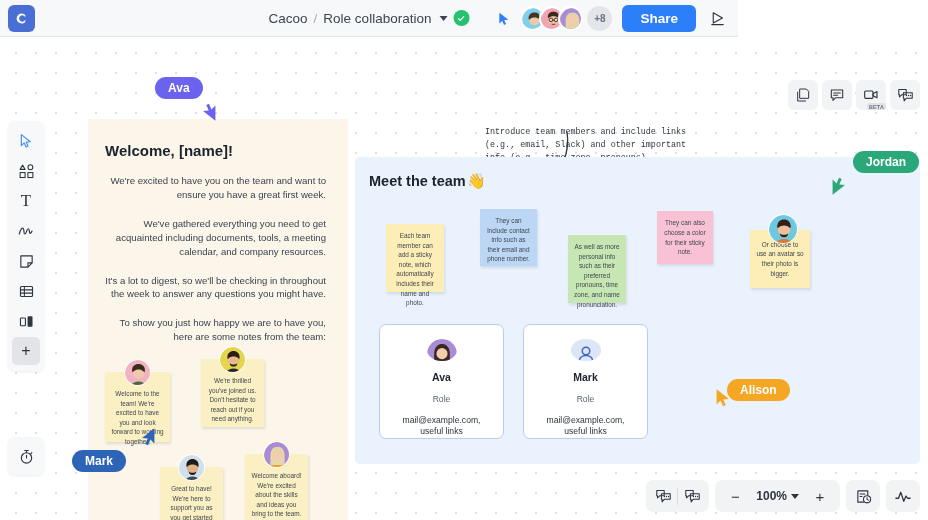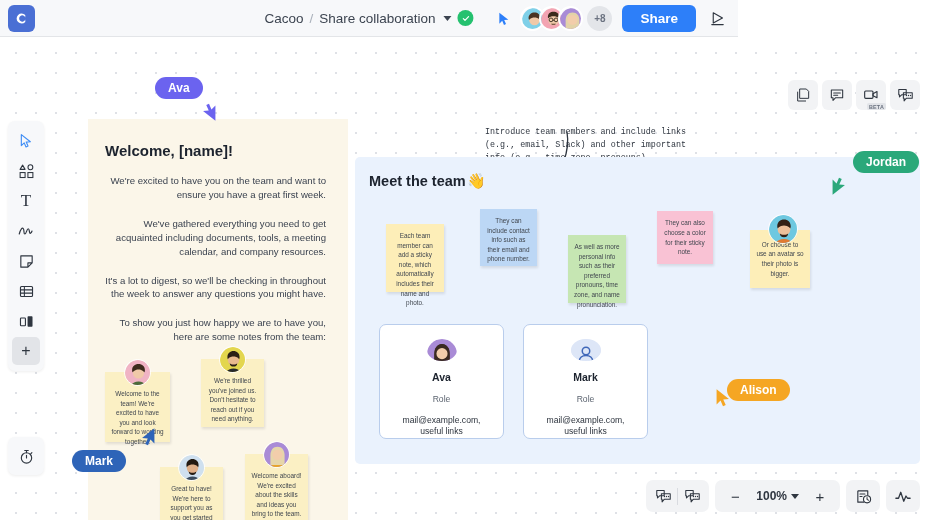--- a/index.html
+++ b/index.html
@@ -238,21 +238,21 @@
 <div class="header">
   <div class="logo">
     <svg width="15" height="15" viewBox="0 0 24 24">
       <path d="M18 6.5A8 8 0 1 0 18 17.5 L18 13.5 A5 5 0 1 1 18 10.5 Z" fill="#fff"></path>
     </svg>
   </div>
 
   <div class="doc-title">
     <span>Cacoo</span>
     <span class="sep">/</span>
-    <span>Share collaboration</span>
+    <span>Role collaboration</span>
     <span class="caret-dn"></span>
     <span class="check-badge">
       <svg width="9" height="9" viewBox="0 0 24 24">
         <path d="M5 12.5l4.5 4.5L19 7" stroke="#fff" stroke-width="3.2" fill="none" stroke-linecap="round" stroke-linejoin="round"></path>
       </svg>
     </span>
   </div>
 
   <div class="header-right">
     <span class="cursor-ico">

